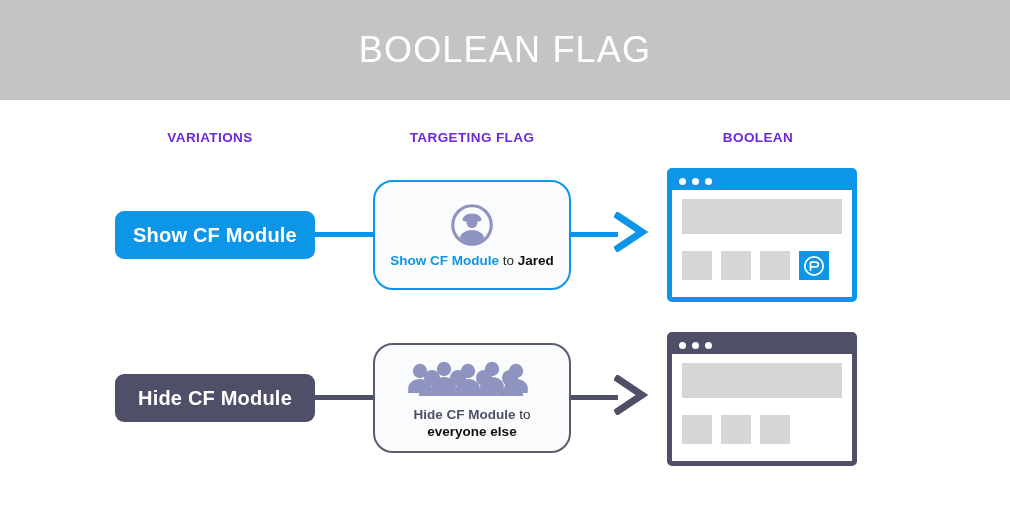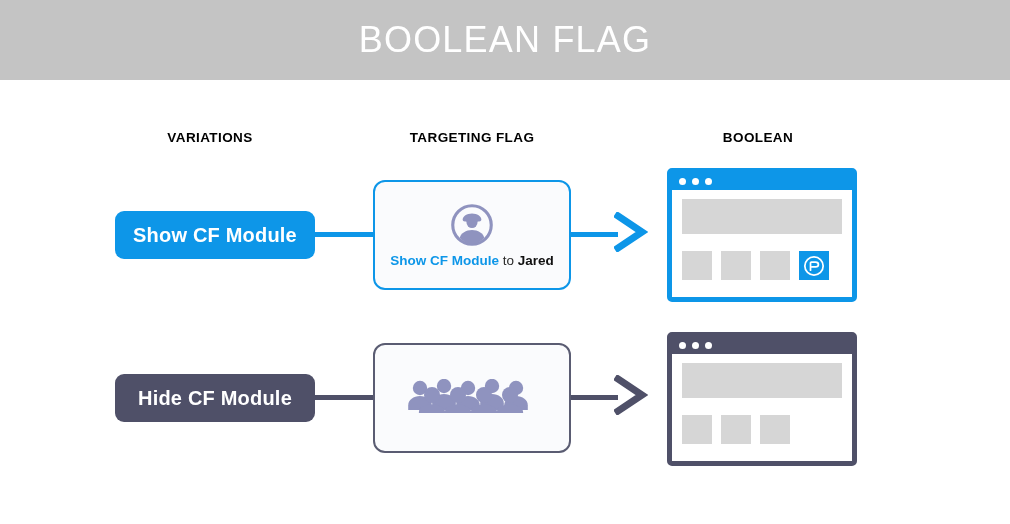--- a/index.html
+++ b/index.html
@@ -13,40 +13,40 @@
     font-family: "Liberation Sans", sans-serif;
     overflow: hidden;
     position: relative;
   }
 
   
   .header {
     position: absolute;
     left: 0; top: 0;
     width: 1010px;
-    height: 80px;
+    height: 100px;
     background: #c4c4c4;
     display: flex;
     align-items: center;
     justify-content: center;
   }
   .header-title {
     color: #ffffff;
     font-size: 36px;
     font-weight: 400;
     letter-spacing: 1.2px;
     font-family: "Liberation Sans", sans-serif;
   }
 
   
   .col-head {
     position: absolute;
     font-size: 13.5px;
     font-weight: bold;
-    color: #000000;
+    color: #6d28d9;
     letter-spacing: 0.4px;
     text-align: center;
     white-space: nowrap;
   }
   #head-variations { left: 110px; top: 130px; width: 200px; }
   #head-targeting  { left: 372px; top: 130px; width: 200px; }
   #head-results    { left: 660px; top: 130px; width: 196px; }
 
   
   .line {
@@ -77,21 +77,21 @@
     letter-spacing: 0.2px;
   }
   .pill.blue { background: #0d96e8; }
   .pill.dark { background: #4f5068; }
 
   
   .rule-card {
     position: absolute;
     width: 198px;
     height: 110px;
-    border-radius: 12px;
+    border-radius: 20px;
     background: #fafbfd;
     box-sizing: border-box;
     display: flex;
     flex-direction: column;
     align-items: center;
     justify-content: center;
   }
   .rule-card.blue { border: 2px solid #0d96e8; }
   .rule-card.dark { border: 2px solid #5a5c72; }
 
@@ -253,20 +253,24 @@
         <path d="M26 25.5c7.2 0 13.1 3.3 13.1 7.4V34H12.9v-1.1c0-4.1 5.9-7.4 13.1-7.4z"></path>
         <circle cx="52" cy="16" r="8"></circle>
         <path d="M52 25.5c7.2 0 13.1 3.3 13.1 7.4V34H38.9v-1.1c0-4.1 5.9-7.4 13.1-7.4z"></path>
         <circle cx="78" cy="16" r="8"></circle>
         <path d="M78 25.5c7.2 0 13.1 3.3 13.1 7.4V34H64.9v-1.1c0-4.1 5.9-7.4 13.1-7.4z"></path>
         <circle cx="104" cy="16" r="8"></circle>
         <path d="M104 25.5c7.2 0 13.1 3.3 13.1 7.4V34H90.9v-1.1c0-4.1 5.9-7.4 13.1-7.4z"></path>
       </g>
     </svg>
   </div>
+  <div class="rule-text">
+    <span class="accent-dark">Hide CF Module</span><span class="connector-word"> to</span><br>
+    <span class="target-strong">everyone else</span>
+  </div>
 </div>
 
 <svg class="chevron" style="left:614px; top:375px;" viewBox="0 0 34 40">
   <path d="M4 4 L28 20 L4 36" fill="none" stroke="#4f5068" stroke-width="7" stroke-linecap="square"></path>
 </svg>
 
 <div class="browser dark" style="left:667px; top:332px;">
   <div class="browser-bar">
     <span class="dot"></span>
     <span class="dot"></span>

